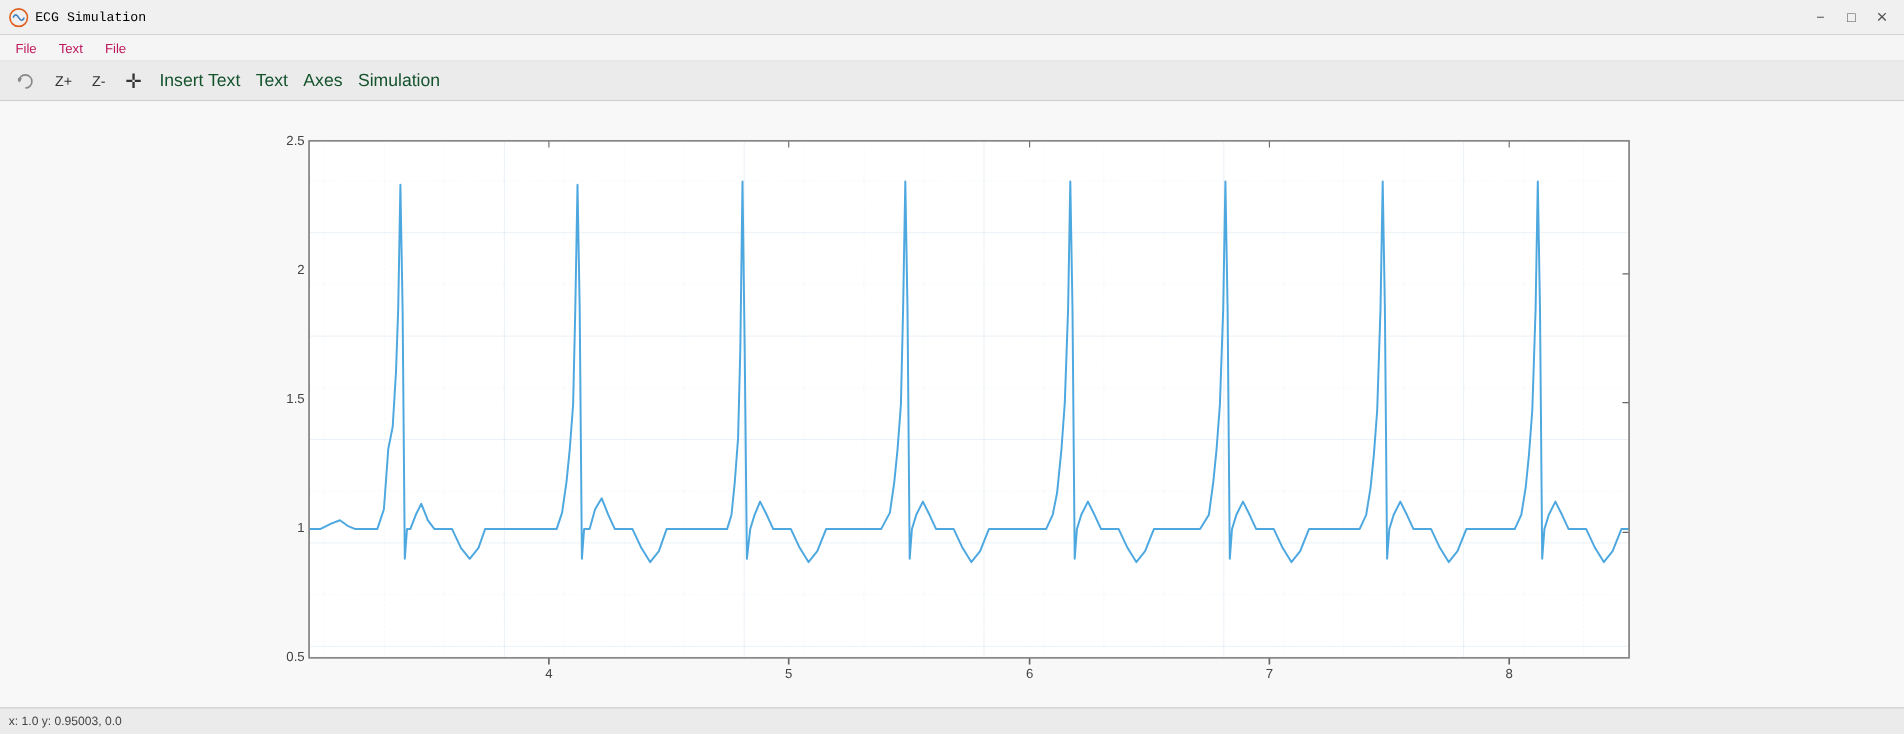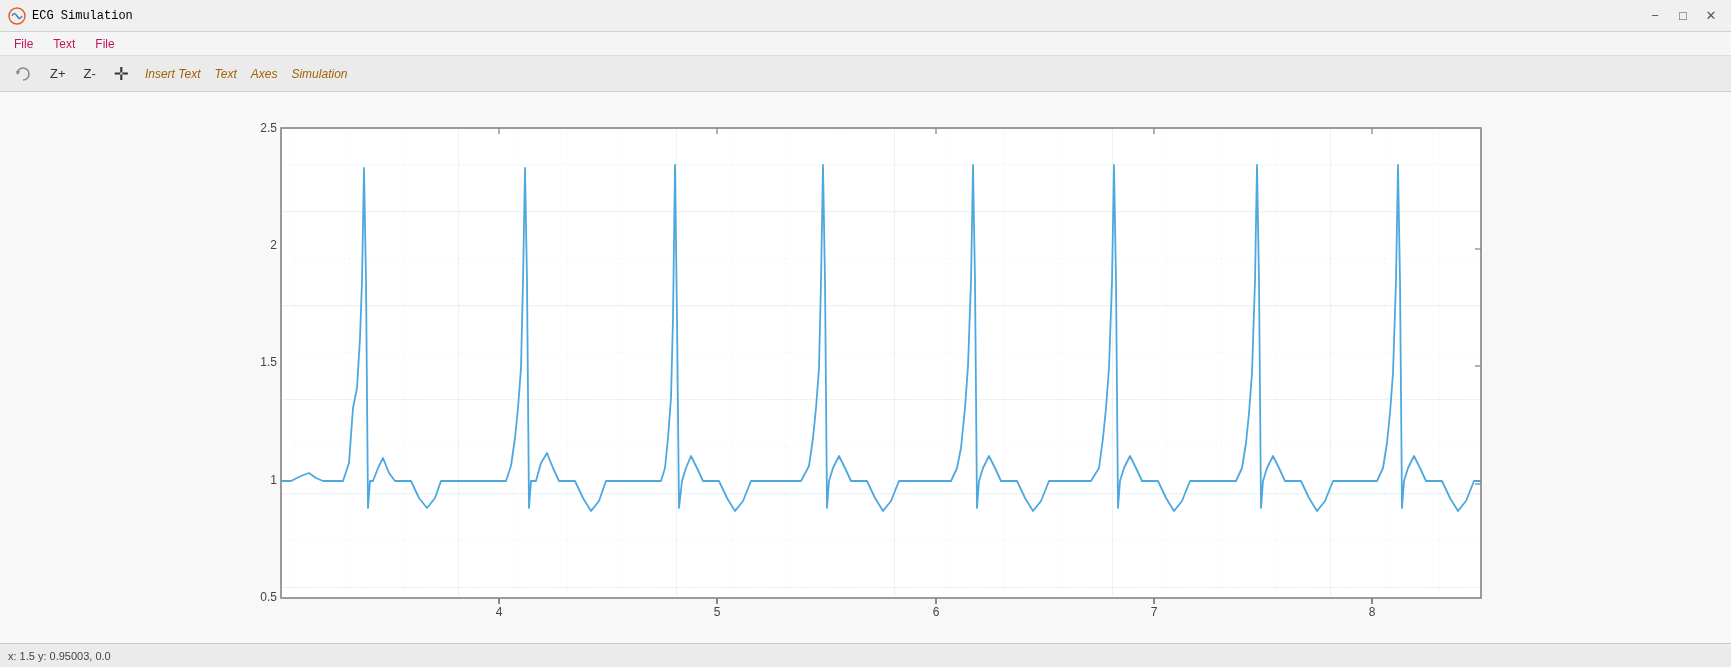--- a/index.html
+++ b/index.html
@@ -72,25 +72,24 @@
       padding: 2px 6px;
       cursor: pointer;
       font-size: 13px;
       color: #333;
       border: none;
       background: transparent;
       min-width: 24px;
       height: 26px;
     }
     .toolbar-label {
-      font-size: 12px;
-      color: #a16207;
+      font-size: 16px;
+      color: #14532d;
       padding: 2px 4px;
       cursor: pointer;
-      font-style: italic;
     }
     .main-content {
       background: #f8f8f8;
       height: calc(667px - 32px - 24px - 36px - 24px);
       display: flex;
       align-items: center;
       justify-content: center;
     }
     .status-bar {
       position: absolute;
@@ -420,14 +419,14 @@
           1233,363
           1240,363
         "></polyline>
 
       <rect x="40" y="10" width="1200" height="470" fill="none" stroke="#888" stroke-width="1.5"></rect>
     </svg>
   </div>
 </div>
 
 <div class="status-bar">
-  <span>x: 1.5    y: 0.95003, 0.0</span>
+  <span>x: 1.0    y: 0.95003, 0.0</span>
 </div>
 
 </body></html>

